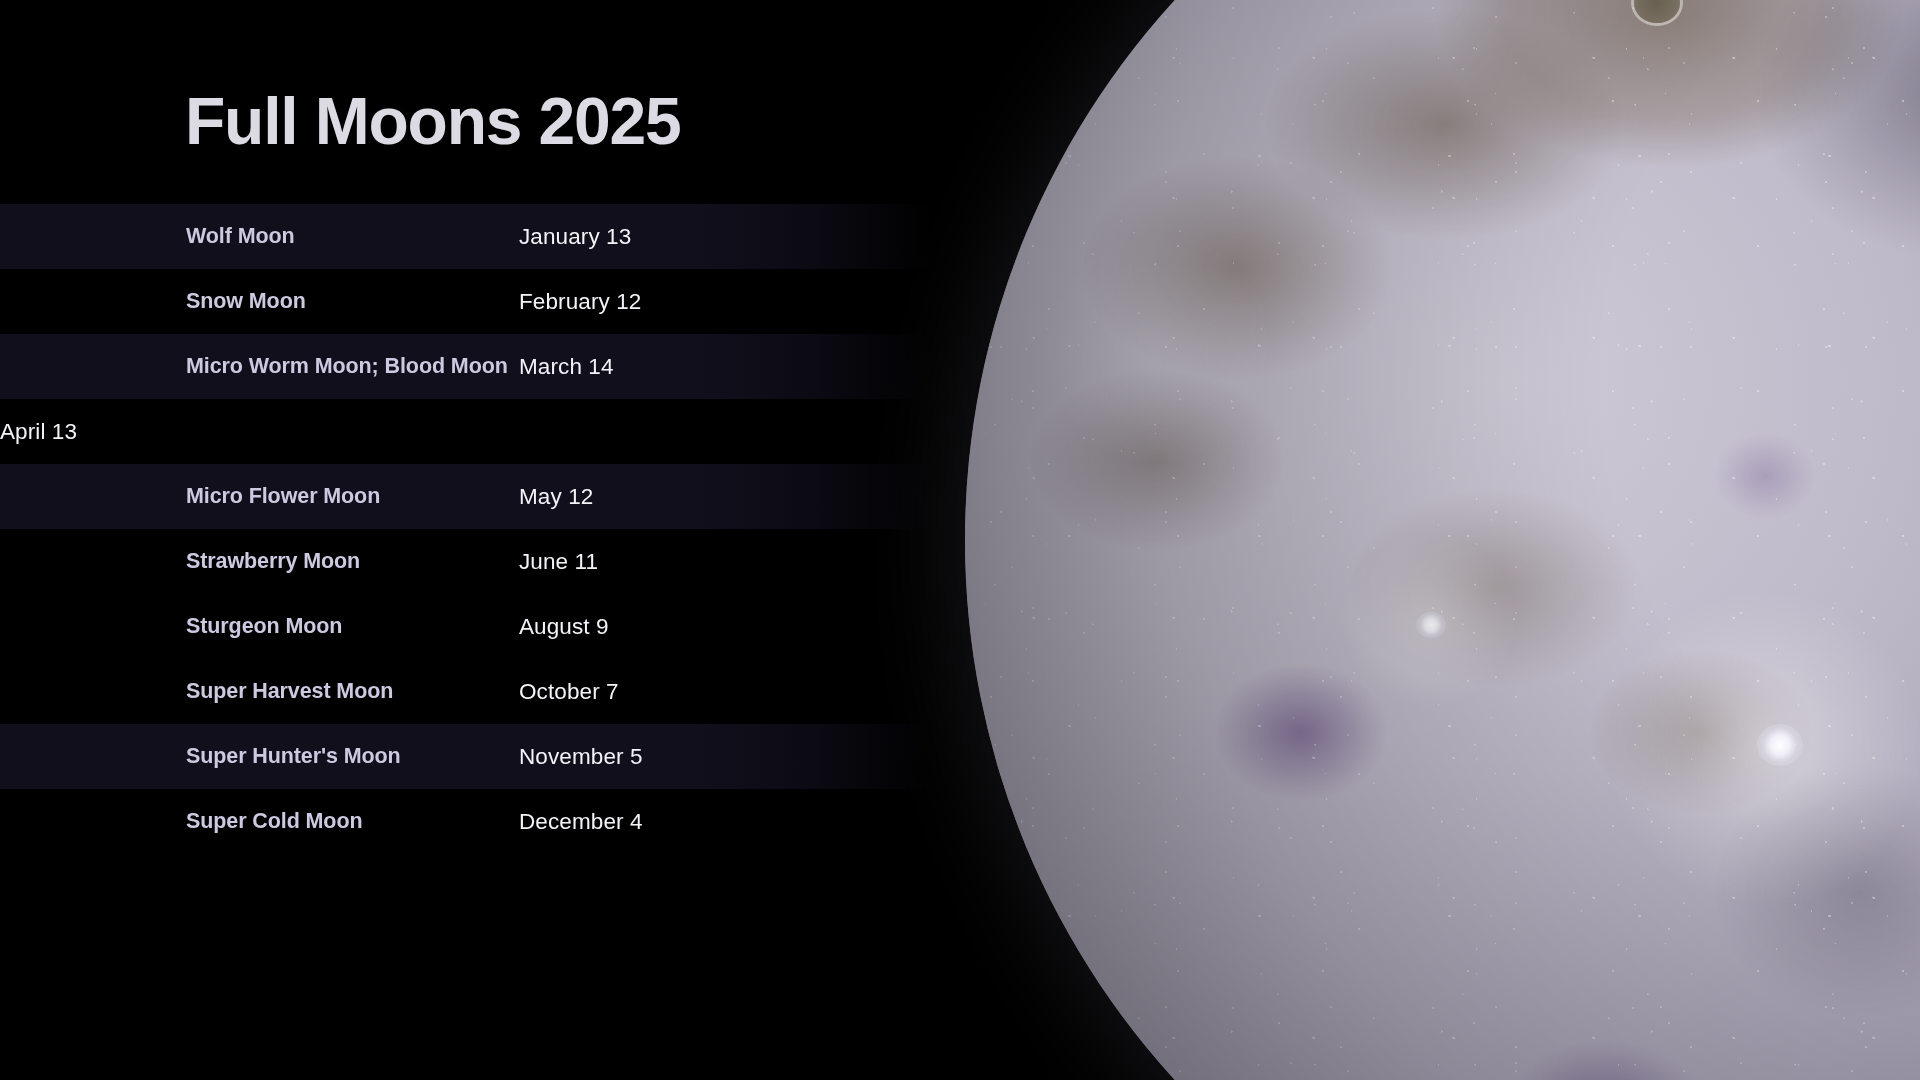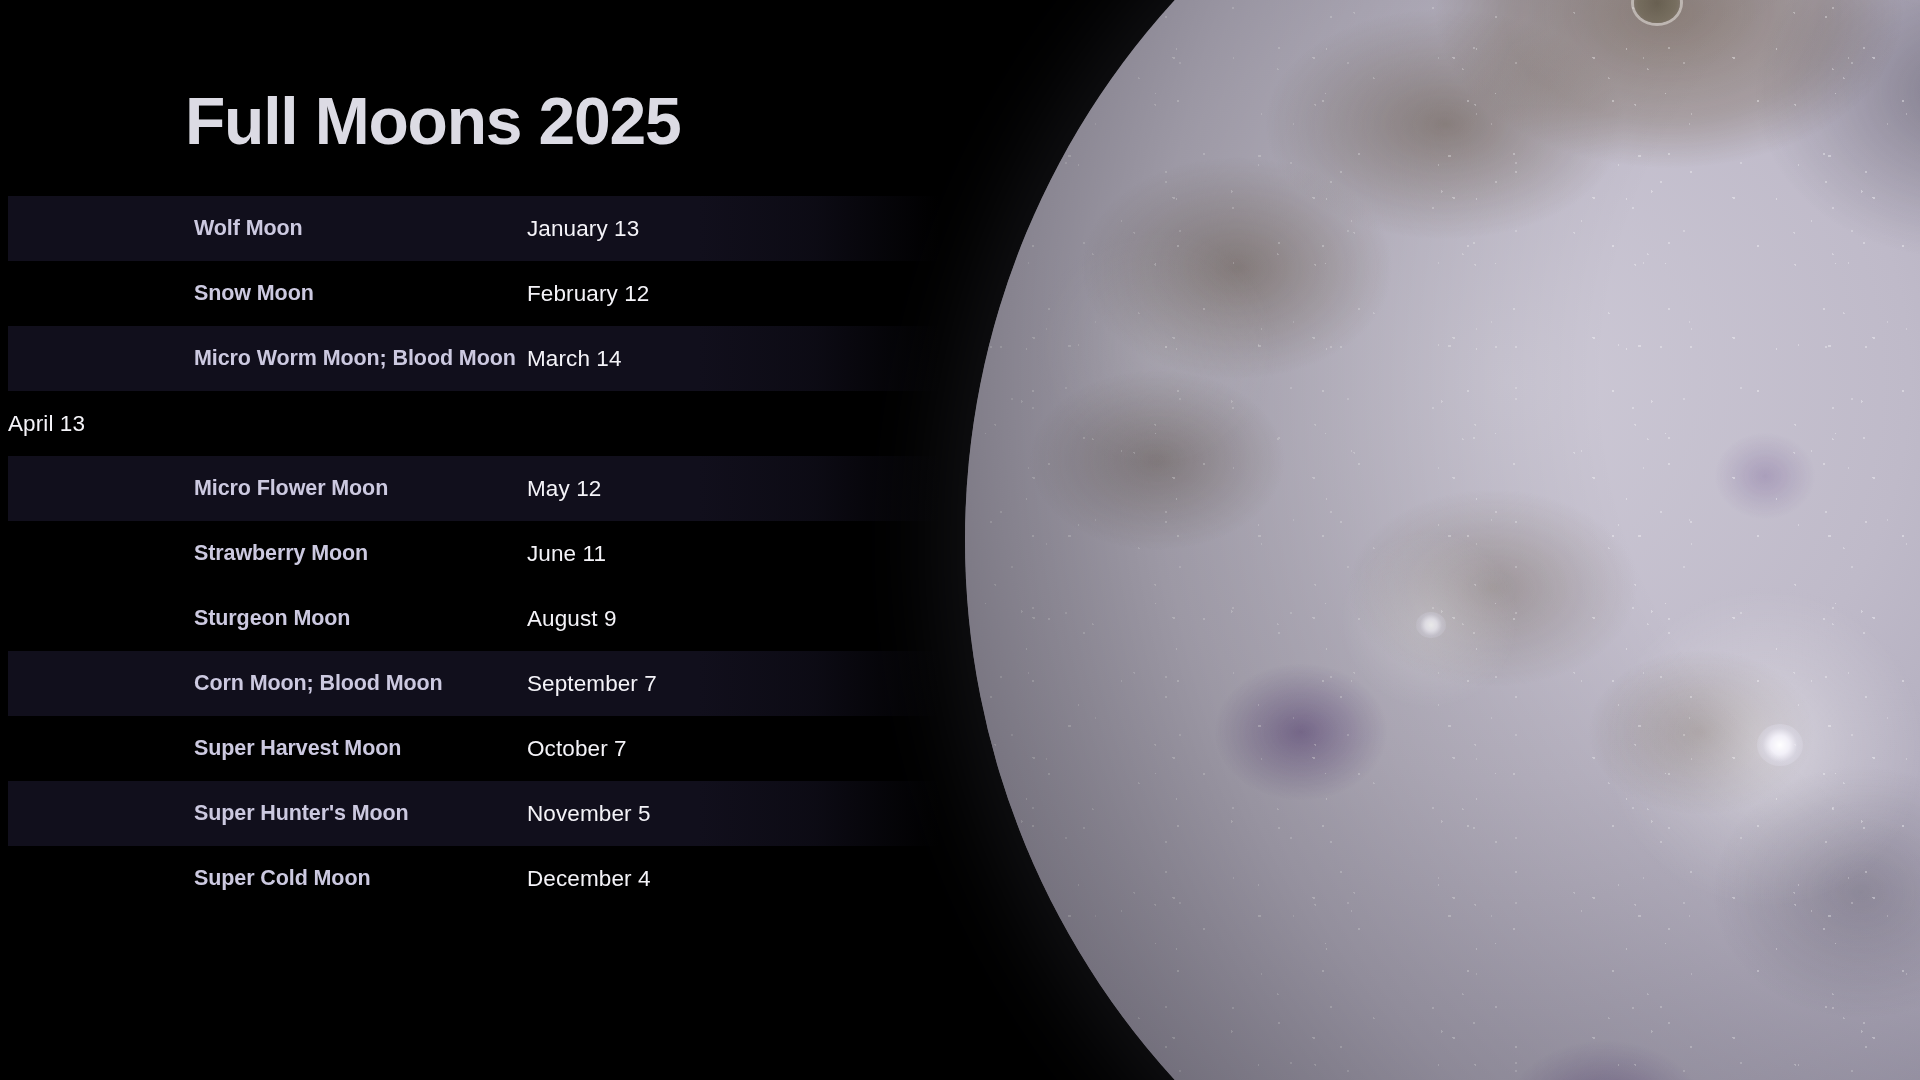--- a/index.html
+++ b/index.html
@@ -149,21 +149,21 @@
     font-size:66px;
     font-weight:700;
     letter-spacing:-1.2px;
     color:#dcdbe4;
     line-height:1;
     white-space:nowrap;
     text-shadow:0 2px 14px rgba(0,0,0,.8);
   }
 
   #moon-table{
-    position:absolute;left:0;top:196px;width:960px;padding-left:8px;
+    position:absolute;left:0;top:204px;width:960px;
   }
   .row{
     position:relative;
     height:65px;
     display:flex;
     align-items:center;
     width:960px;
   }
   .row.striped::before{
     content:"";
@@ -240,24 +240,20 @@
           <div class="cell moon-date">May 12</div>
         </div>
         <div class="row">
           <div class="cell moon-name">Strawberry Moon</div>
           <div class="cell moon-date">June 11</div>
         </div>
         <div class="row">
           <div class="cell moon-name">Sturgeon Moon</div>
           <div class="cell moon-date">August 9</div>
         </div>
-        <div class="row striped">
-          <div class="cell moon-name">Corn Moon; Blood Moon</div>
-          <div class="cell moon-date">September 7</div>
-        </div>
         <div class="row">
           <div class="cell moon-name">Super Harvest Moon</div>
           <div class="cell moon-date">October 7</div>
         </div>
         <div class="row striped">
           <div class="cell moon-name">Super Hunter's Moon</div>
           <div class="cell moon-date">November 5</div>
         </div>
         <div class="row">
           <div class="cell moon-name">Super Cold Moon</div>

